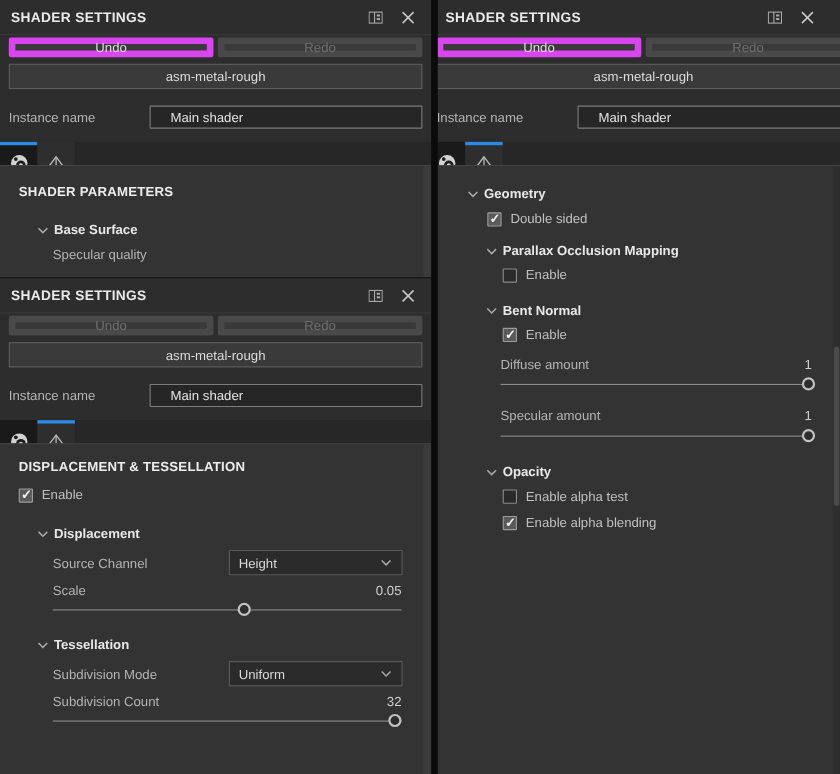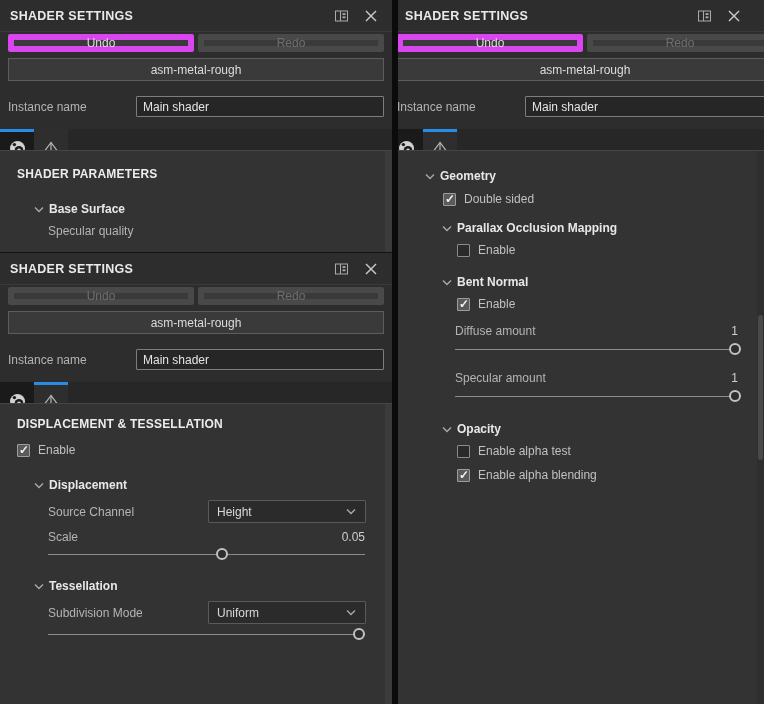--- a/index.html
+++ b/index.html
@@ -19,21 +19,21 @@
   .btnrow{margin:2px 8px 0;height:18px;display:flex;gap:4px;}
   .btn{flex:1;box-sizing:border-box;background:#3a3a3a;border:6px solid #d946ef;border-radius:2px;
        color:#dcdcdc;font-size:12px;font-family:inherit;display:flex;align-items:center;justify-content:center;padding:0;cursor:pointer;}
   .btn.disabled{color:#6e6e6e;border-color:#494949;}
   .shaderbtn{display:flex;align-items:center;justify-content:center;box-sizing:border-box;
        margin:6px 8px 0;height:23px;width:calc(100% - 16px);background:#3a3a3a;border:1px solid #5d5d5d;
        border-radius:0;color:#dcdcdc;font-size:12px;font-family:inherit;cursor:pointer;}
   .instrow{margin:6px 8px 0;height:39px;display:flex;align-items:center;}
   .instrow .lbl{width:128px;color:#b4b4b4;}
   .textfield{flex:1;min-width:0;height:21px;box-sizing:border-box;background:#262626;border:1px solid #7d7d7d;
-       border-radius:1px;color:#e4e4e4;font-size:12px;font-family:inherit;padding:0 6px;}
+       border-radius:1px;color:#e4e4e4;font-size:12px;font-family:inherit;padding:0 18px;}
   .tabbar{margin-top:3px;height:39px;background:#272727;display:flex;}
   .tab{width:34px;height:39px;box-sizing:border-box;border-top:3px solid transparent;background:#2e2e2e;
        display:flex;align-items:center;justify-content:center;cursor:pointer;}
   .tab.shader-tab{background:#1a1a1a;}
   .tab.active{border-top-color:#2b8ce8;}
   .content{position:absolute;top:150px;left:0;right:0;bottom:0;background:#333333;border-top:1px solid #454545;}
 
   
   .sect-head{display:flex;align-items:center;color:#e8e8e8;font-weight:bold;}
   .sect-head .chev{margin-right:5px;display:flex;}
@@ -220,20 +220,24 @@
       </div>
       <div class="row" style="margin:8px 26px 0 48px;">
         <span class="flabel" style="width:160px;">Subdivision Mode</span>
         <div class="dropdown" style="width:158px;">
           <span class="dtext">Uniform</span>
           <span><svg width="11" height="8">
                 <use href="#ic-chevdown"></use>
               </svg></span>
         </div>
       </div>
+      <div class="row" style="margin:7px 27px 0 48px;">
+        <span class="flabel">Subdivision Count</span>
+        <span class="fvalue">32</span>
+      </div>
       <div class="slider" style="margin:3px 27px 0 48px;">
         <span class="track"></span>
         <span class="knob" style="left: 98%;"></span>
       </div>
 
       <div class="vscroll" style="right:0;top:0;bottom:0;background:#3b3b3b;"></div>
     </div>
   </div>
 
   <div class="panel" id="panel3">

